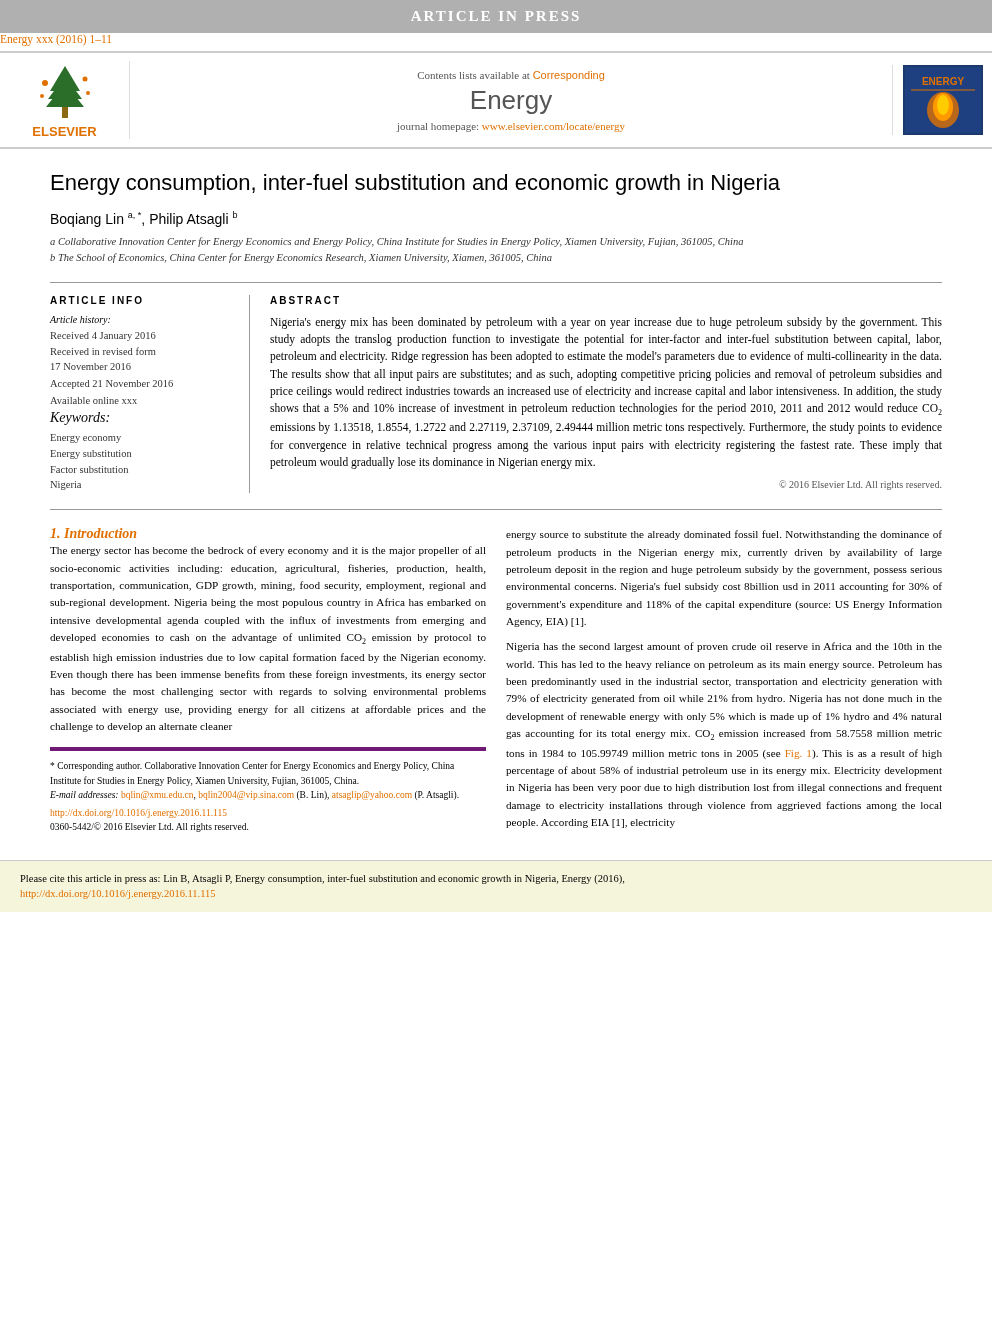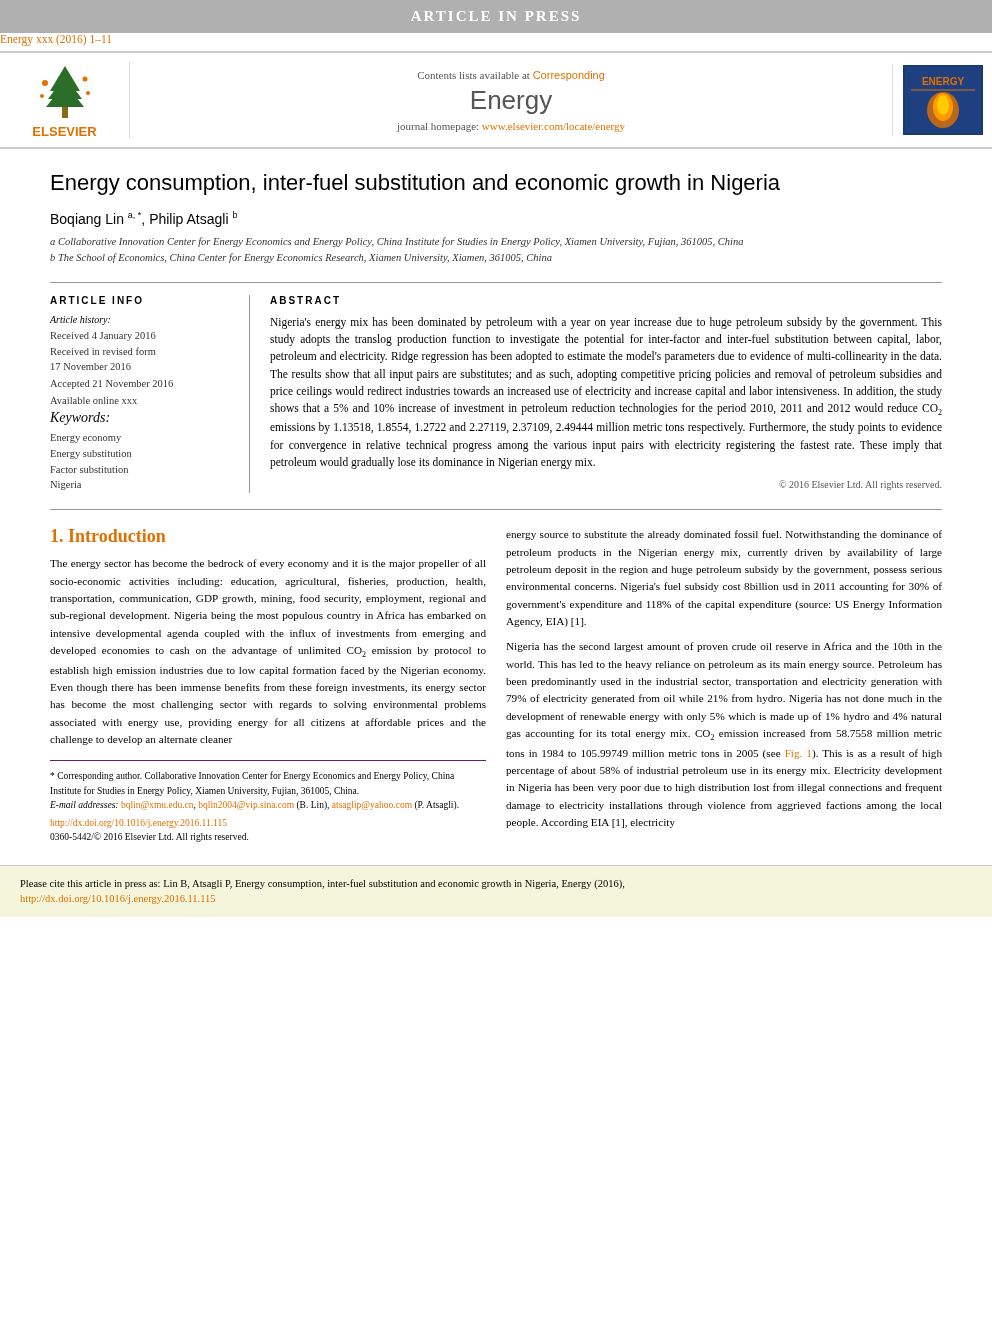--- a/index.html
+++ b/index.html
@@ -236,37 +236,37 @@
 
     .body-left {
       flex: 1;
     }
 
     .body-right {
       flex: 1;
     }
 
     .section-heading {
-      font-size: 18px;
+      font-size: 14px;
       font-weight: bold;
-      color: #e07000;
-      margin-bottom: 8px;
+      font-style: italic;
+      color: #e07000;
     }
 
     .body-text {
       font-size: 11.2px;
       line-height: 1.55;
       text-align: justify;
       color: #000;
       margin-bottom: 8px;
     }
 
     
     .footnote-area {
-      border-top: 1px solid #701a75;
+      border-top: 4px solid #701a75;
       padding-top: 8px;
       margin-top: 12px;
     }
 
     .footnote-text {
       font-size: 9.5px;
       line-height: 1.5;
       color: #000;
     }
 

